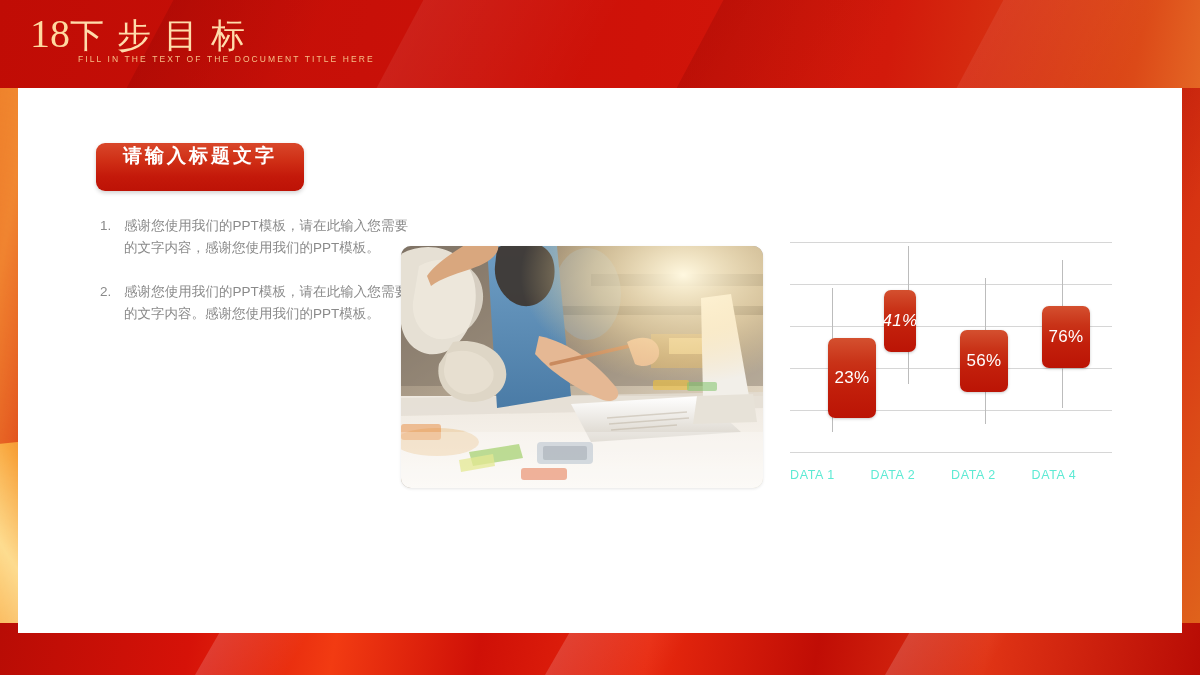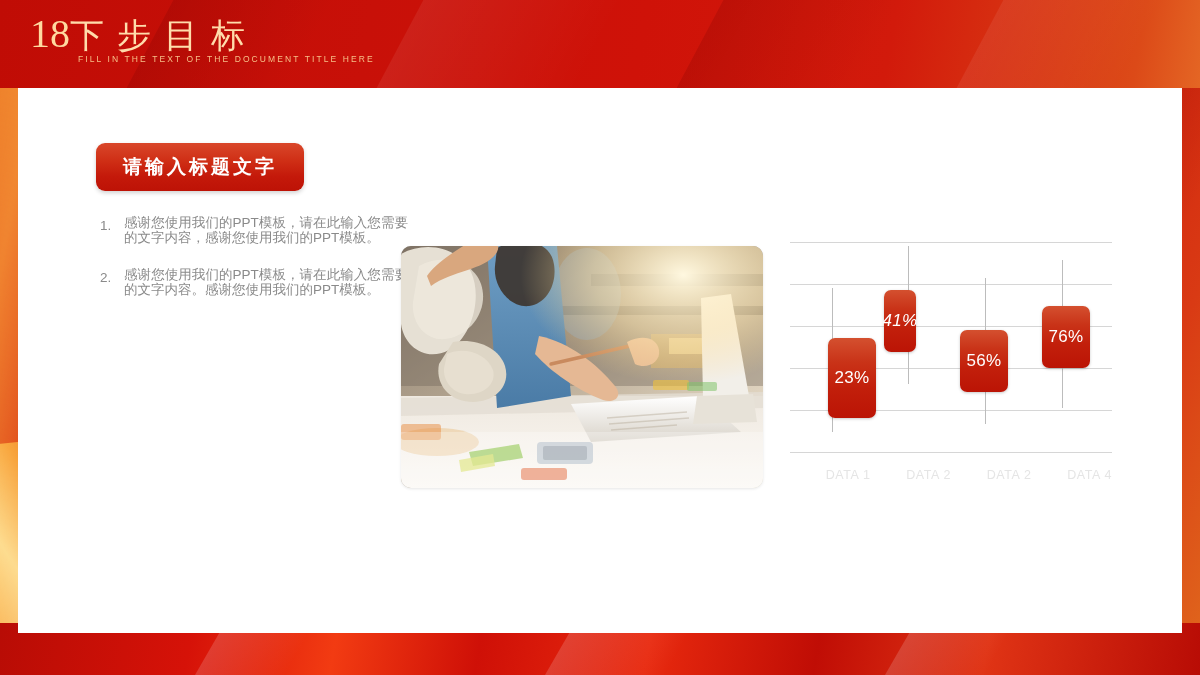--- a/index.html
+++ b/index.html
@@ -87,33 +87,33 @@
     position:absolute;left:18px;top:88px;width:1164px;height:545px;
     background:#fff;
   }
 
   
   .left-col{position:absolute;left:96px;top:143px;width:312px;}
   .pill{
     width:208px;height:48px;border-radius:9px;
     background:linear-gradient(180deg,#d9472a 0%,#cf2e15 38%,#c4190a 70%,#bd1206 100%);
     box-shadow:0 2px 4px rgba(0,0,0,.18);
-    display:flex;align-items:center;justify-content:center;
+    display:flex;align-items:flex-start;justify-content:center;
   }
   .pill-text{
     color:#fff;font-size:19px;font-weight:bold;letter-spacing:3px;
   }
   .bullets{margin-top:24px;}
   .bullet{display:flex;margin-bottom:22px;}
   .bullet-num{
     width:24px;flex:0 0 24px;color:#8a8a8a;font-size:13.5px;line-height:22px;
     text-align:left;padding-left:4px;
   }
   .bullet-txt{
-    color:#8a8a8a;font-size:13.5px;line-height:15px;flex:1;
+    color:#8a8a8a;font-size:13.5px;line-height:22px;flex:1;
     text-align:justify;
   }
 
   
   .photo{
     position:absolute;left:401px;top:246px;width:362px;height:242px;
     border-radius:10px;overflow:hidden;
     box-shadow:0 1px 3px rgba(0,0,0,.10);
     background:#cfd6da;
   }
@@ -124,21 +124,21 @@
   .grid-h{position:absolute;left:0;width:322px;height:1px;background:#d6d6d6;}
   .wick{position:absolute;width:1px;background:#bcbcbc;}
   .box{
     position:absolute;border-radius:7px;
     background:linear-gradient(180deg,#d4502f 0%,#c93318 30%,#c21f0b 62%,#bb1405 100%);
     box-shadow:0 1px 3px rgba(0,0,0,.22);
     display:flex;align-items:center;justify-content:center;
   }
   .box-label{color:#fff;font-size:17px;letter-spacing:.3px;}
   .cat-row{position:absolute;left:0;top:234px;width:322px;display:flex;}
-  .cat{flex:1;text-align:right;color:#e5e5e5;font-size:12.5px;letter-spacing:.6px;}
+  .cat{flex:1;text-align:left;color:#5eead4;font-size:12.5px;letter-spacing:.6px;}
 </style>
 </head>
 <body>
 
 <div class="slide">
 
   <div class="bg-base"></div>
   <div class="bg-rays"></div>
   <div class="bg-gold-sweep"></div>
   <div class="bg-streak" style="left:180px;top:0;width:120px;height:675px;"></div>

